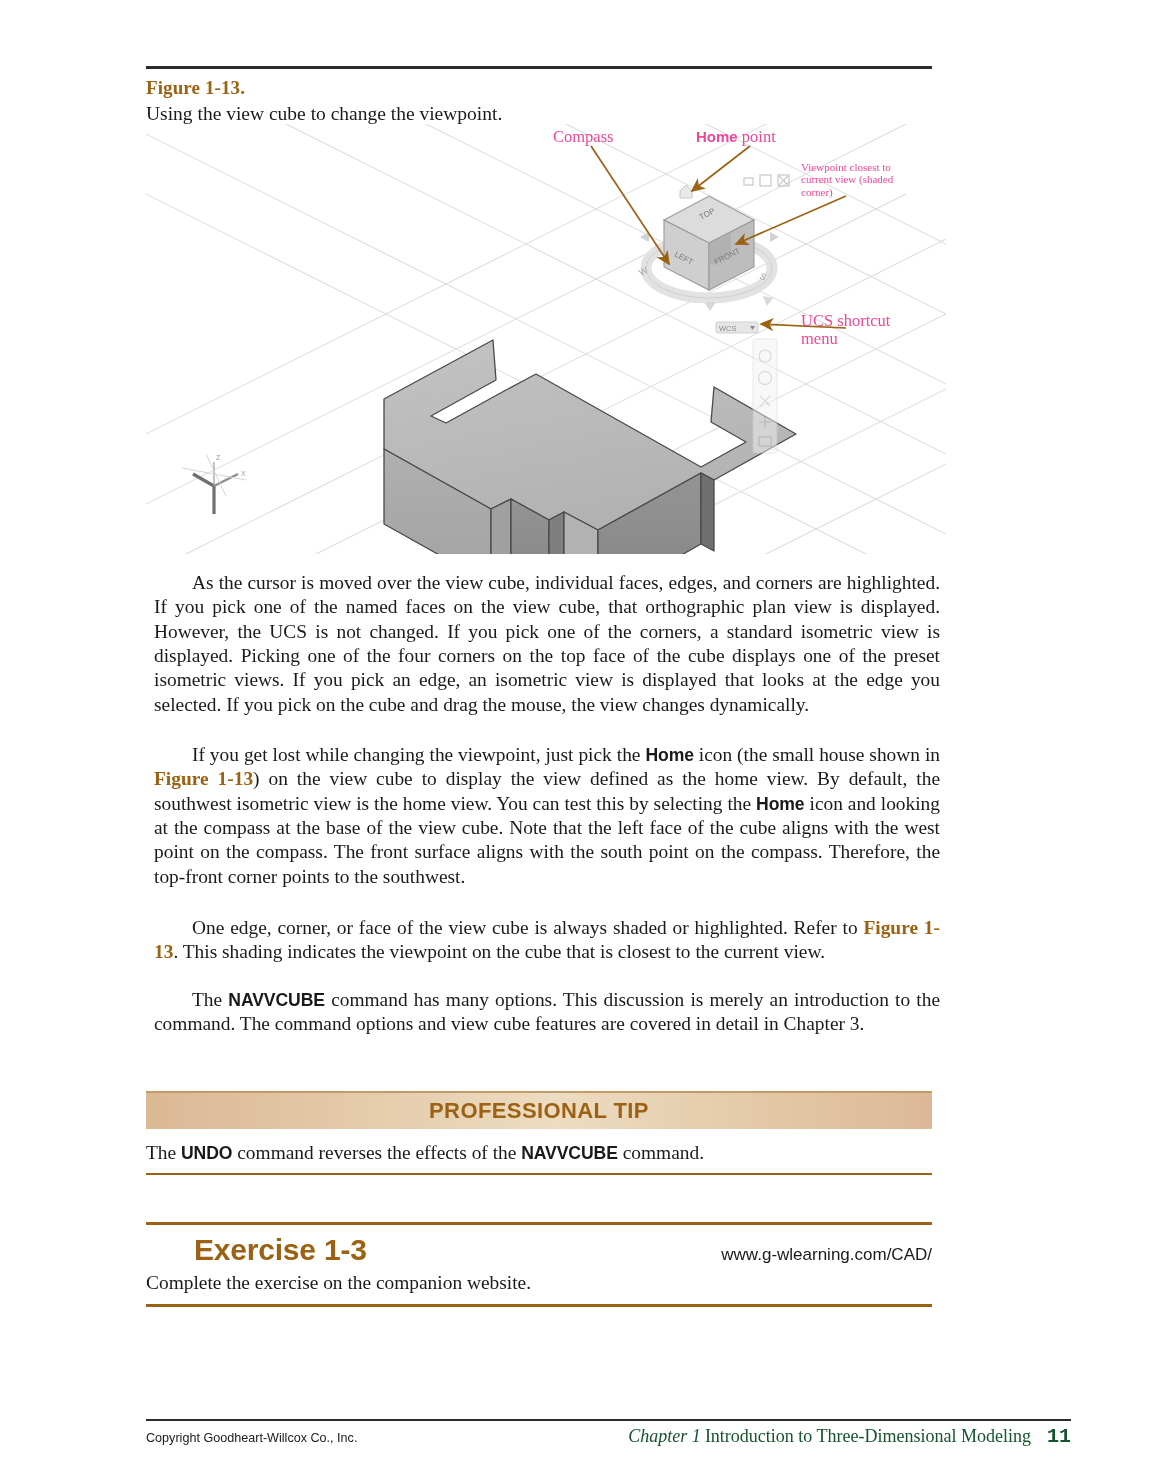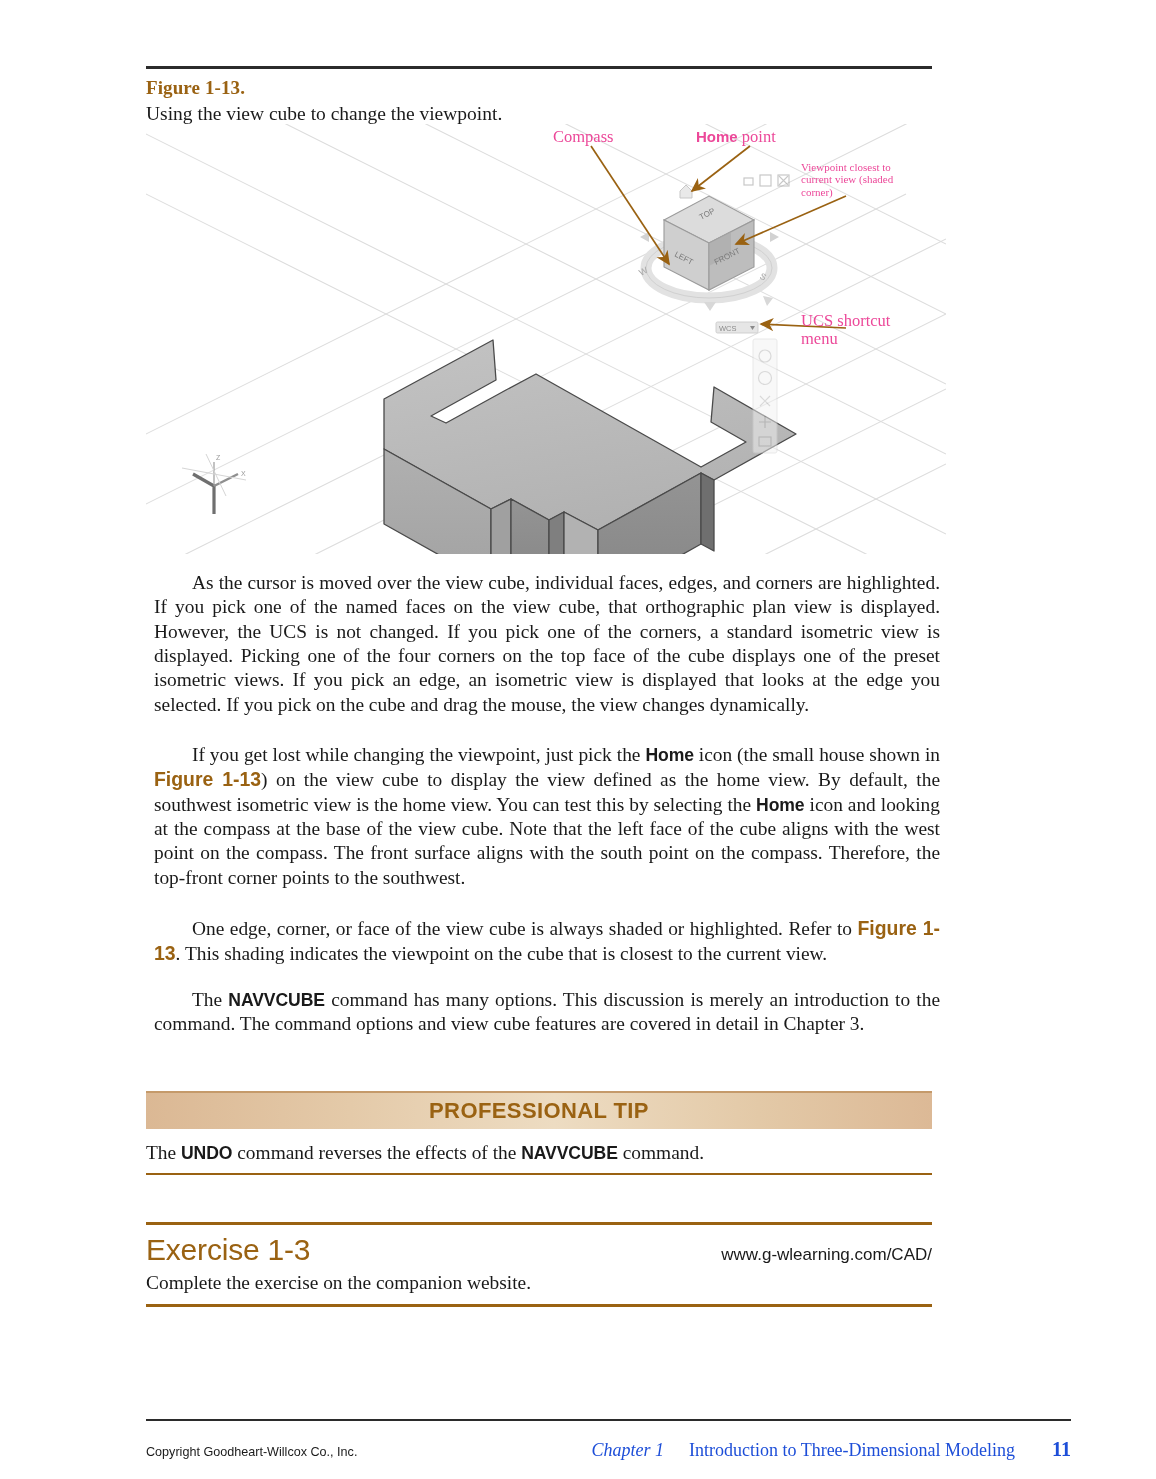--- a/index.html
+++ b/index.html
@@ -95,21 +95,21 @@
     text-indent: 38px;
   }
   .body-text p.last-line-left { text-align-last: left; }
   .sans-bold {
     font-family: "Liberation Sans", sans-serif;
     font-weight: bold;
     font-size: 17.6px;
     letter-spacing: -0.1px;
   }
   .figref {
-    font-family: Liberation Sans, sans-serif;
+    font-family: Liberation Serif, serif;
     font-weight: bold;
     color: #9a6212;
   }
 
   
   .tip-block { position: absolute; left: 146px; top: 1091px; width: 786px; }
   .tip-bar {
     height: 36px;
     background: linear-gradient(to right, #dbb894 0%, #e4caa9 26%, #eddcc2 52%, #e3c9a7 78%, #dcb996 100%);
     border-top: 2px solid #c59a6a;
@@ -137,24 +137,25 @@
   .ex-block { position: absolute; left: 146px; top: 1222px; width: 786px; }
   .ex-rule { height: 3px; background: #9a6212; }
   .ex-row {
     display: flex;
     align-items: baseline;
     justify-content: space-between;
     padding-top: 8px;
   }
   .ex-title {
     font-family: "Liberation Sans", sans-serif;
-    font-weight: normal;
+    font-weight: bold;
     font-size: 30px;
     color: #9a6212;
     letter-spacing: -0.2px;
+    margin-left: 48px;
   }
   .ex-url {
     font-family: Liberation Sans, sans-serif;
     font-size: 17px;
     color: #1a1a1a;
   }
   .ex-desc {
     font-family: "Liberation Serif", serif;
     font-size: 19.4px;
     color: #1a1a1a;
@@ -179,32 +180,31 @@
   }
   .footer-left {
     font-family: "Liberation Sans", sans-serif;
     font-size: 12.6px;
     color: #1a1a1a;
   }
   .footer-right {
     margin-left: auto;
     display: flex;
     align-items: baseline;
-    gap: 25px;
+    gap: 4px;
     font-family: "Liberation Serif", serif;
     font-size: 18px;
-    color: #1d4ed8;
+    color: #14532d;
   }
   .footer-chapter { font-style: italic; }
   .footer-page {
-    font-family: Liberation Serif, serif;
+    font-family: Liberation Mono, monospace;
     font-weight: bold;
     font-size: 20px;
     margin-left: 12px;
-    margin-top: 13px;
   }
 </style>
 </head>
 <body>
 
 <div class="page">
 
   <div class="fig-rule-top"></div>
 
   <div class="fig-caption-block">

